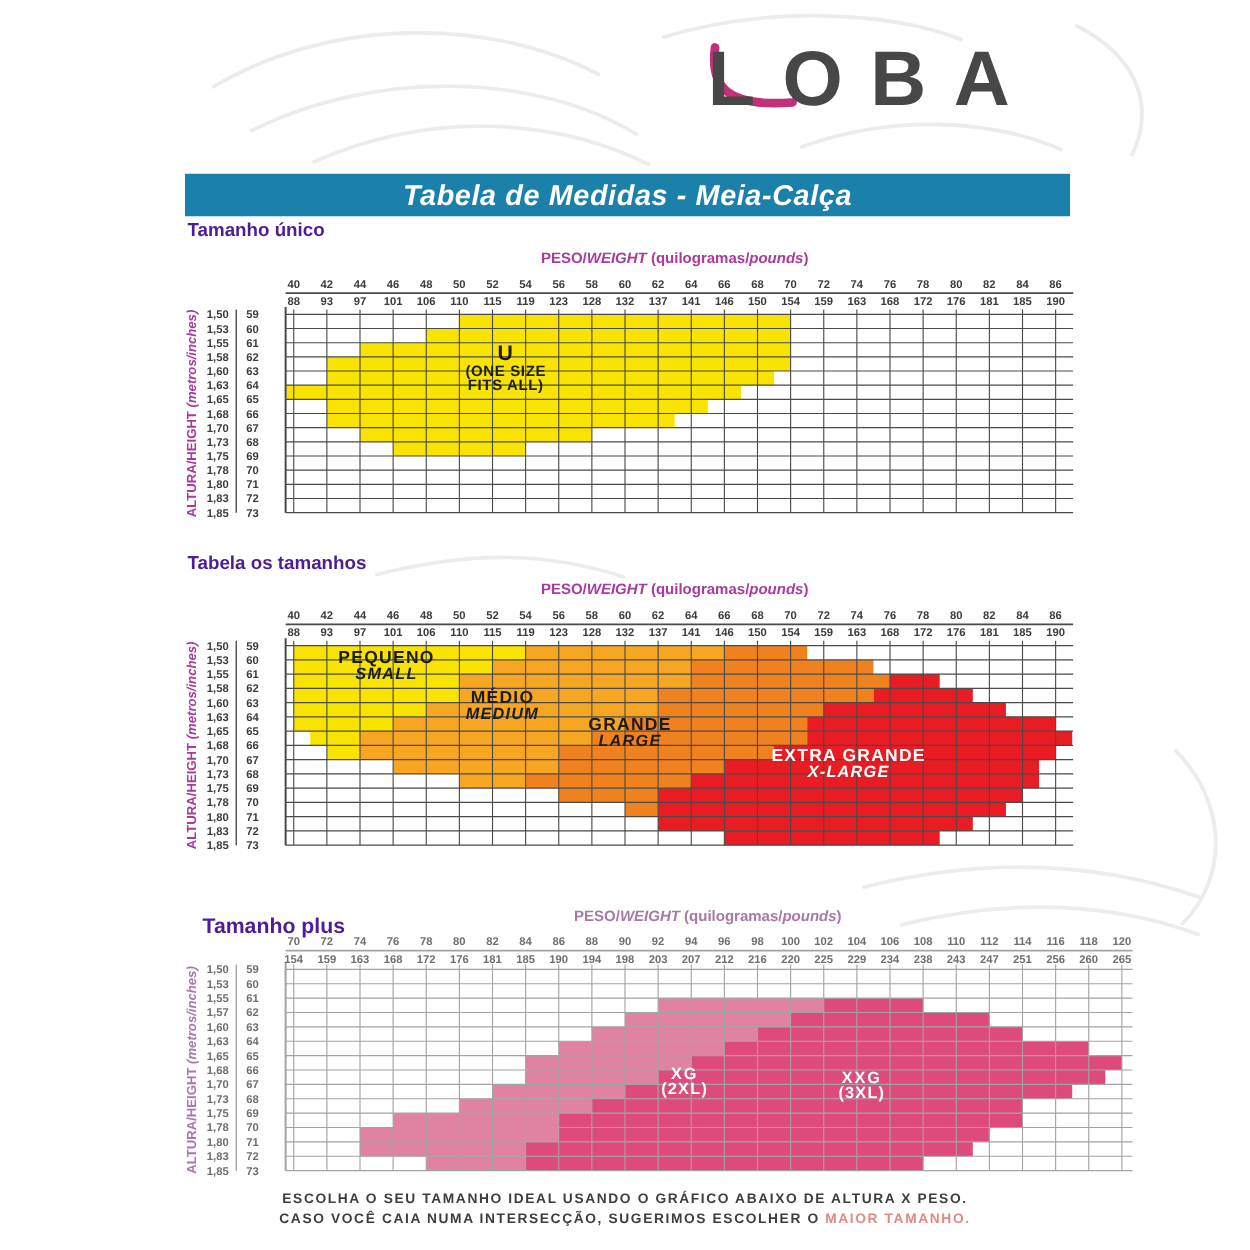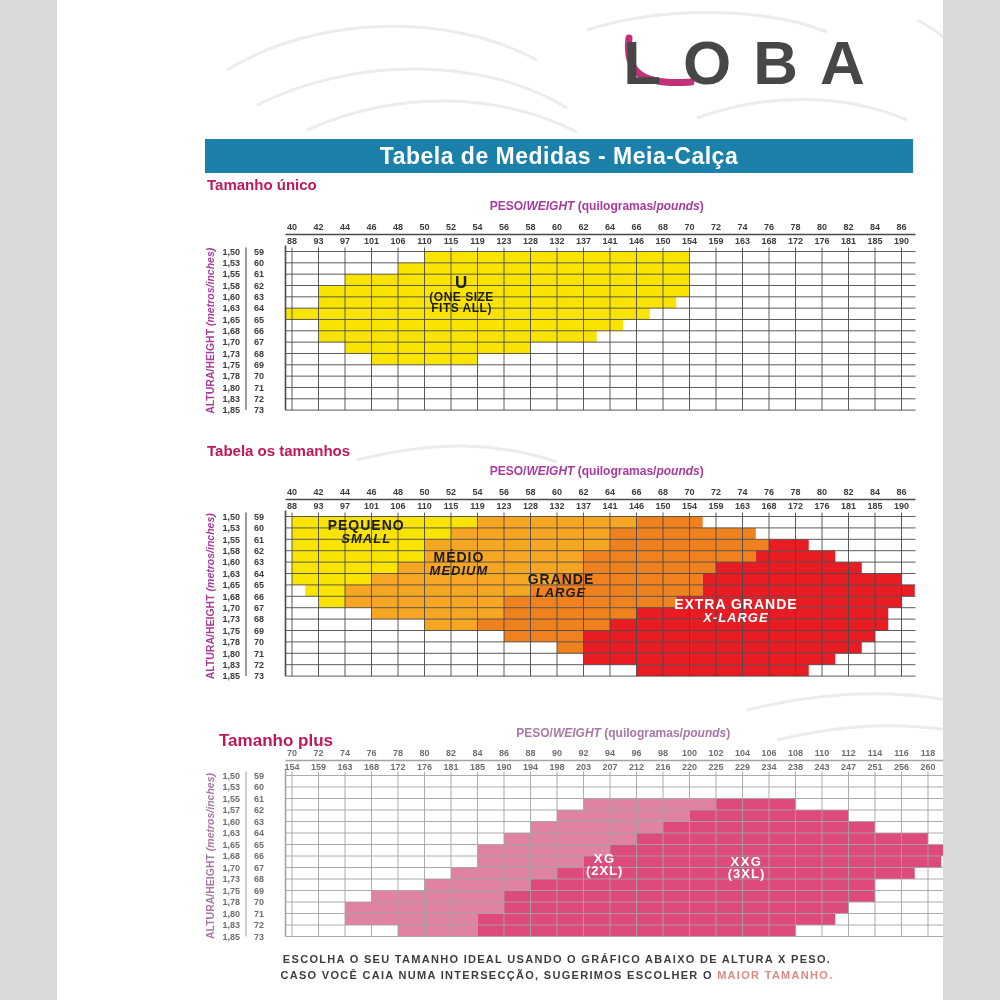--- a/index.html
+++ b/index.html
@@ -1,23 +1,23 @@
 <!DOCTYPE html>
 <html><head>
 <meta charset="utf-8">
 <style>
   html,body{margin:0;padding:0;background:#d9d9d9;}
-  .page{position:relative;width:886px;height:1000px;margin:0 auto;background:#ffffff;
+  .page{position:relative;width:1000px;height:1000px;margin:0 auto;background:#ffffff;
         overflow:hidden;font-family:"Liberation Sans",sans-serif;}
   .bg-art{position:absolute;left:0;top:0;z-index:0;}
   .logo{position:absolute;left:520px;top:16px;z-index:2;}
   .title-bar{position:absolute;left:148px;top:139px;width:708px;height:34px;z-index:2;
-             display:flex;align-items:center;justify-content:center;}
+             display:flex;align-items:center;justify-content:center;font-style:italic;}
   .title-bar span{color:#fff;font-size:23px;font-weight:bold;letter-spacing:.5px;}
-  .section-title{position:absolute;z-index:2;font-weight:bold;color:#be185d;}
+  .section-title{position:absolute;z-index:2;font-weight:bold;color:#4c1d95;}
   #sec-0{left:150px;top:176px;font-size:15px;}
   #sec-1{left:150px;top:442px;font-size:15px;}
   #sec-2{left:162px;top:703px;font-size:17px;margin-top:28px;}
   .chart-svg{position:absolute;left:0;width:1000px;z-index:1;}
   #chart-0{top:193px;height:230px;}
   #chart-1{top:458px;height:228px;}
   #chart-2{top:720px;height:224px;}
   .footer{position:absolute;left:0;top:951px;width:1000px;text-align:center;z-index:2;
           font-size:11px;font-weight:bold;color:#3d3d3d;letter-spacing:1.3px;line-height:16px;}
 </style>

